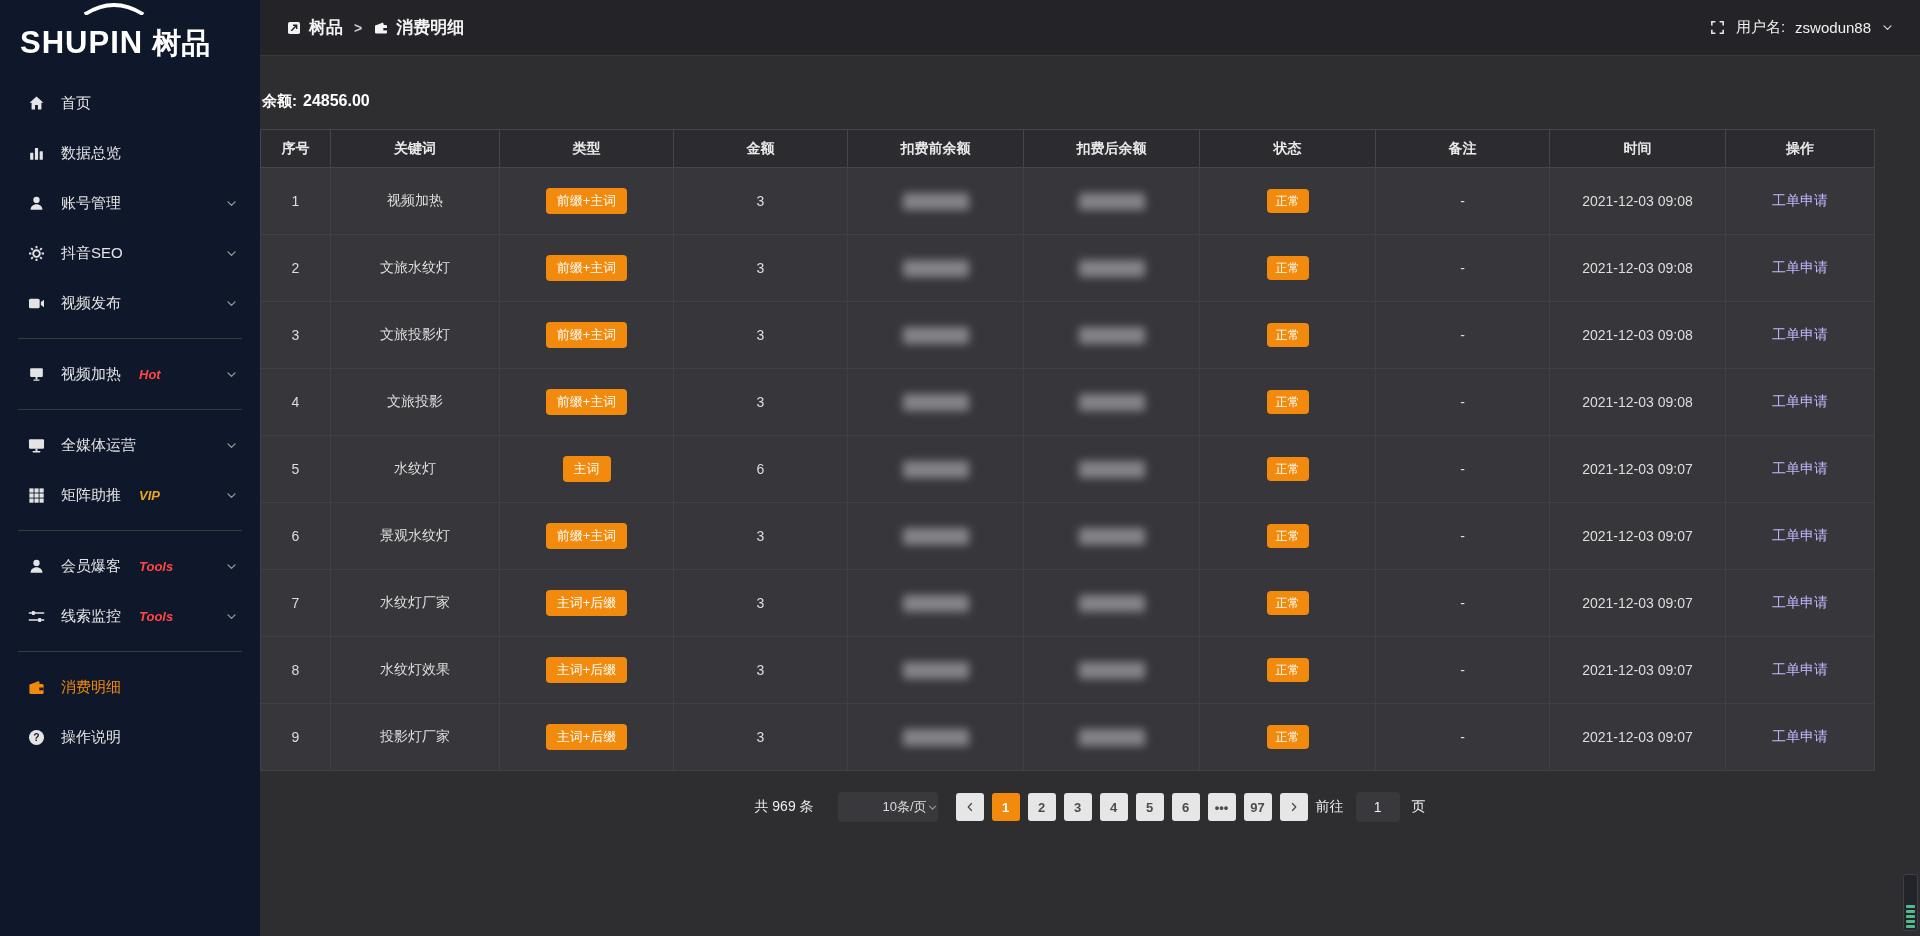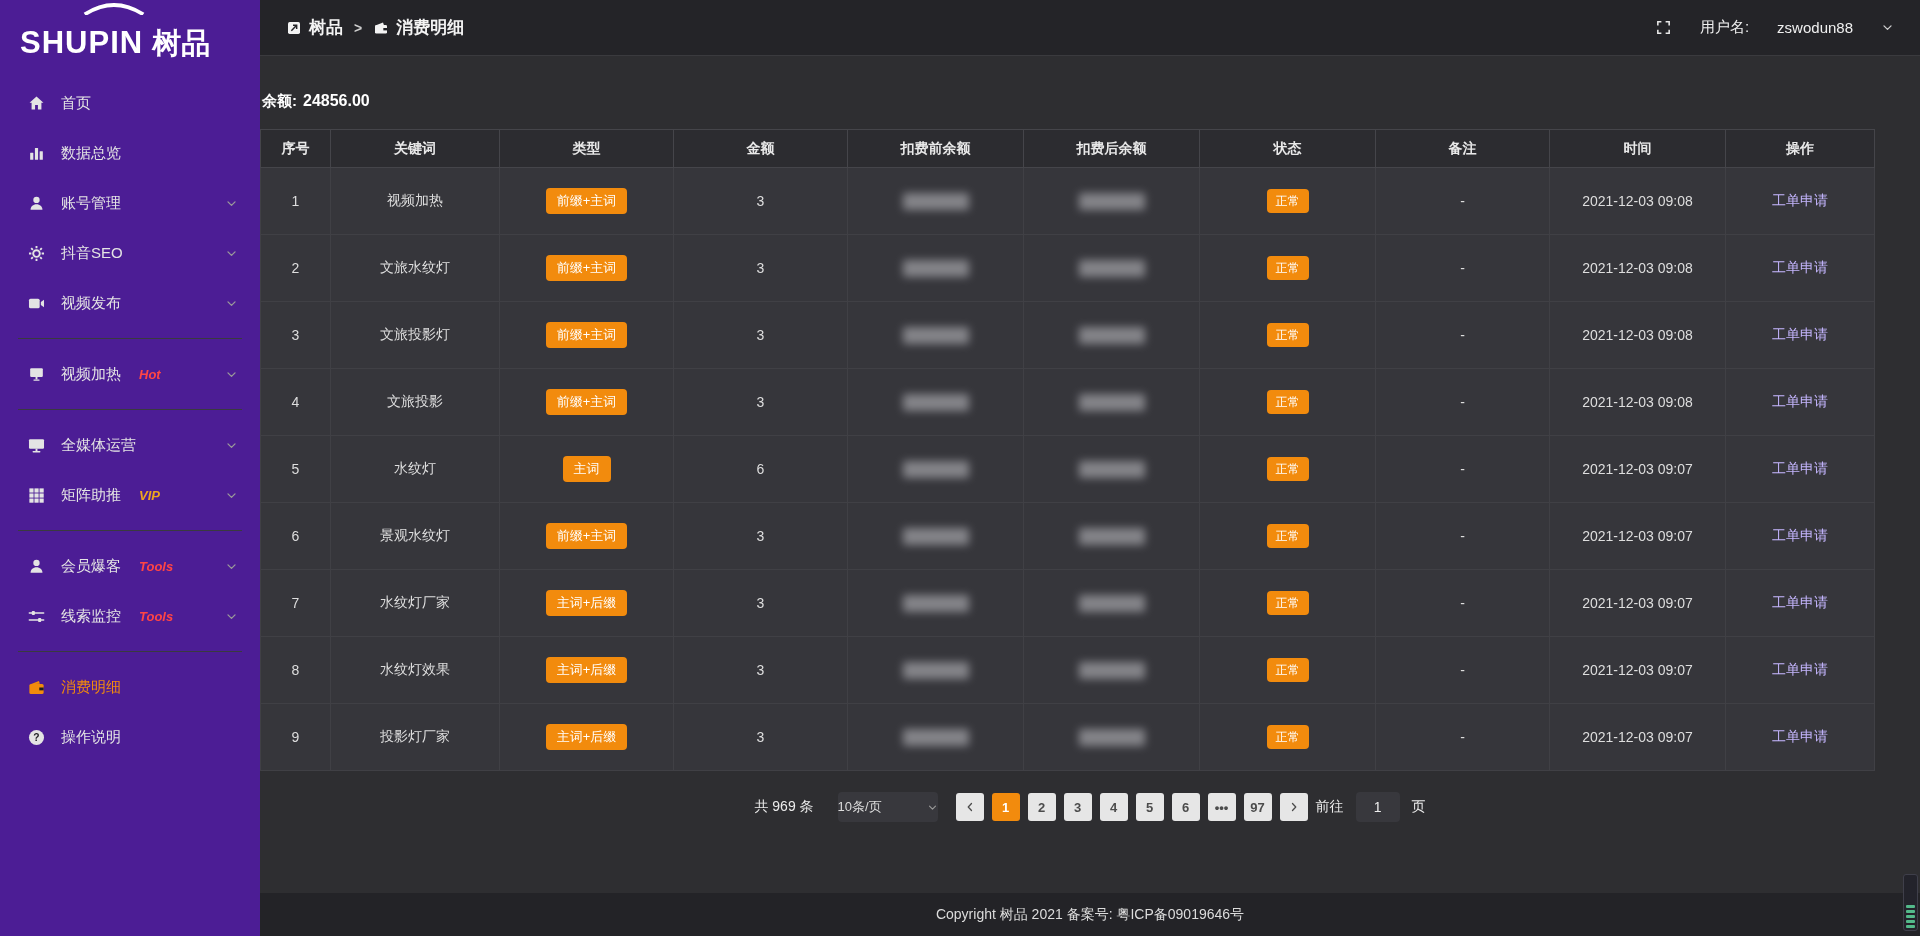--- a/index.html
+++ b/index.html
@@ -4,21 +4,21 @@
 <style>
   * { box-sizing: border-box; }
   html,body { margin:0; padding:0; }
   body {
     width:1920px; height:936px; overflow:hidden; position:relative;
     background:#2e2e31; font-family:"Liberation Sans", sans-serif;
   }
   .app { display:flex; height:100%; }
 
   
-  .sidebar { width:260px; flex-shrink:0; background:#4c1d95; }
+  .sidebar { width:260px; flex-shrink:0; background:#0f172a; }
   .logo { height:64px; display:flex; align-items:flex-end; padding:10px 0 6px 20px; color:#fff; gap:9px; position:relative; cursor:pointer; }
   .logo-en { font-size:31px; font-weight:800; letter-spacing:1px; line-height:1; }
   .logo-cn { font-size:29px; font-weight:800; line-height:1.05; }
   .logo-arc { position:absolute; left:58px; top:2px; width:112px; height:13px; }
   .menu { padding-top:14px; }
   .menu-item { height:50px; display:flex; align-items:center; padding:0 22px 0 27px; color:#e4e4e4; font-size:15px; cursor:pointer; }
   .menu-item.active { color:#f28b0d; }
   .mi-icon { width:19px; height:19px; margin-right:15px; flex-shrink:0; }
   .mi-icon svg { width:100%; height:100%; display:block; }
   .mi-tag { font-style:italic; font-weight:bold; font-size:13px; margin-left:18px; }
@@ -29,21 +29,21 @@
   .menu-divider { height:1px; background:#3a3a3f; margin:10px 18px; }
 
   
   .main { flex:1; display:flex; flex-direction:column; background:#2e2e31; }
   .topbar { height:56px; background:#242428; border-bottom:1px solid #3a3a3e; display:flex; align-items:center; justify-content:space-between; padding:0 26px 0 26px; flex-shrink:0; }
   .crumbs { display:flex; align-items:center; gap:11px; color:#f3f3f3; font-size:17px; font-weight:bold; }
   .crumb { display:flex; align-items:center; gap:7px; cursor:pointer; }
   .crumb-icon { width:16px; height:16px; }
   .crumb-icon svg { width:100%; height:100%; display:block; }
   .crumb-sep { color:#cfcfcf; font-size:14px; font-weight:bold; }
-  .user-area { display:flex; align-items:center; gap:28px; color:#f0f0f0; font-size:15px; }
+  .user-area { display:flex; align-items:center; gap:10px; color:#f0f0f0; font-size:15px; }
   .icon-btn { width:17px; height:17px; color:#e8e8e8; cursor:pointer; }
   .icon-btn svg { width:100%; height:100%; display:block; }
   .ua-chevron { width:13px; height:13px; color:#cfcfcf; cursor:pointer; }
   .ua-chevron svg { width:100%; height:100%; display:block; }
 
   .content { flex:1; padding-left:0; }
   .balance { margin:36px 0 18px 2px; color:#fff; font-size:15px; font-weight:bold; }
   .balance .bal-value { font-size:16px; margin-left:6px; }
 
   
@@ -57,21 +57,21 @@
     border:1px solid #404045; padding:0;
   }
   .badge { display:inline-block; background:#f28b0d; color:#fff; border-radius:4px; padding:5px 11px; font-size:13px; line-height:1.2; }
   .badge.status { padding:5px 9px; font-size:12px; }
   .blur-box { width:66px; height:17px; margin:0 auto; border-radius:2px; background:#97979c; filter:blur(4px); opacity:.8; }
   .action-link { color:#c4b5fd; cursor:pointer; }
 
   
   .pagination { display:flex; align-items:center; justify-content:center; gap:8px; margin-top:21px; color:#ececec; font-size:14px; }
   .pg-total { margin-right:6px; }
-  .page-size { width:100px; height:30px; background:#38383d; border-radius:4px; display:flex; align-items:center; justify-content:space-between; gap:8px; margin:0 10px; color:#dcdcdc; font-size:13px; cursor:pointer; }
+  .page-size { width:100px; height:30px; background:#38383d; border-radius:4px; display:flex; align-items:center; justify-content:flex-end; margin:0 10px; color:#dcdcdc; font-size:13px; cursor:pointer; }
   .ps-chevron { width:11px; height:11px; color:#9a9a9a; }
   .ps-chevron svg { width:100%; height:100%; display:block; }
   .page-btn { min-width:28px; height:28px; background:#e6e6e6; color:#4c4c4c; border-radius:3px; display:flex; align-items:center; justify-content:center; font-size:13px; font-weight:bold; cursor:pointer; border:none; padding:0 4px; }
   .page-btn.active { background:#f28b0d; color:#fff; }
   .page-btn .nav-ch { width:12px; height:12px; }
   .page-btn .nav-ch svg { width:100%; height:100%; display:block; }
   .goto-label { }
   .goto-input { width:44px; height:30px; background:#38383d; border-radius:4px; color:#eee; text-align:center; line-height:30px; margin:0 4px; font-size:14px; cursor:text; }
 
   
@@ -543,23 +543,20 @@
                 <path d="M9 5 15.5 12 9 19" stroke="currentColor" stroke-width="2.6" fill="none" stroke-linecap="round" stroke-linejoin="round"></path>
               </svg>
             </span>
           </button>
           <span class="goto-label">前往</span>
           <div class="goto-input">1</div>
           <span>页</span>
         </div>
     </div>
 
-    <footer class="footer">
-      <span>Copyright 树品 2021 备案号: 粤ICP备09019646号</span>
-    </footer>
   </div>
 </div>
 
 <div class="mini-widget">
   <div class="bar"></div>
   <div class="bar"></div>
   <div class="bar"></div>
   <div class="bar"></div>
   <div class="bar"></div>
 </div>

